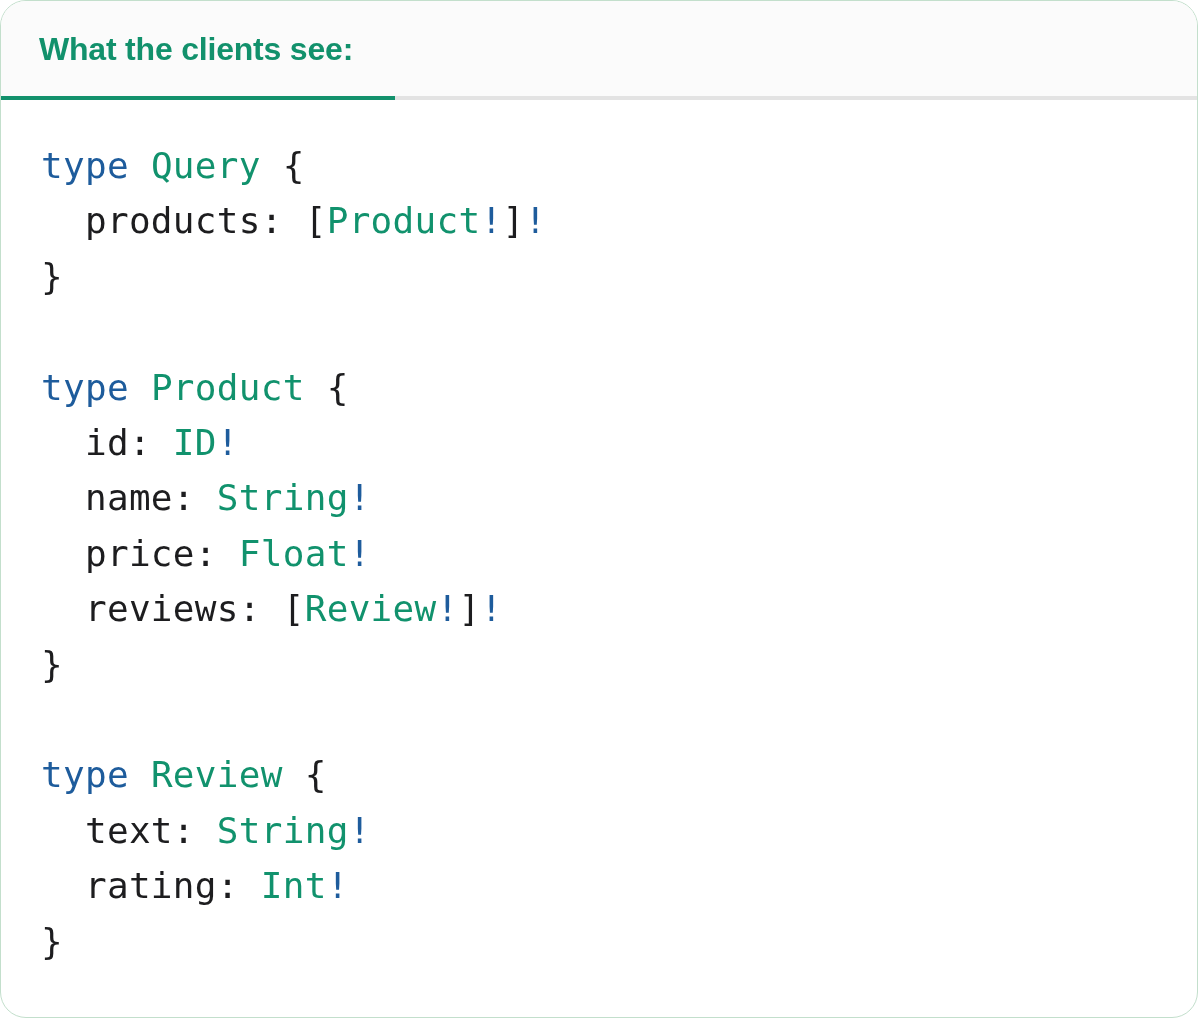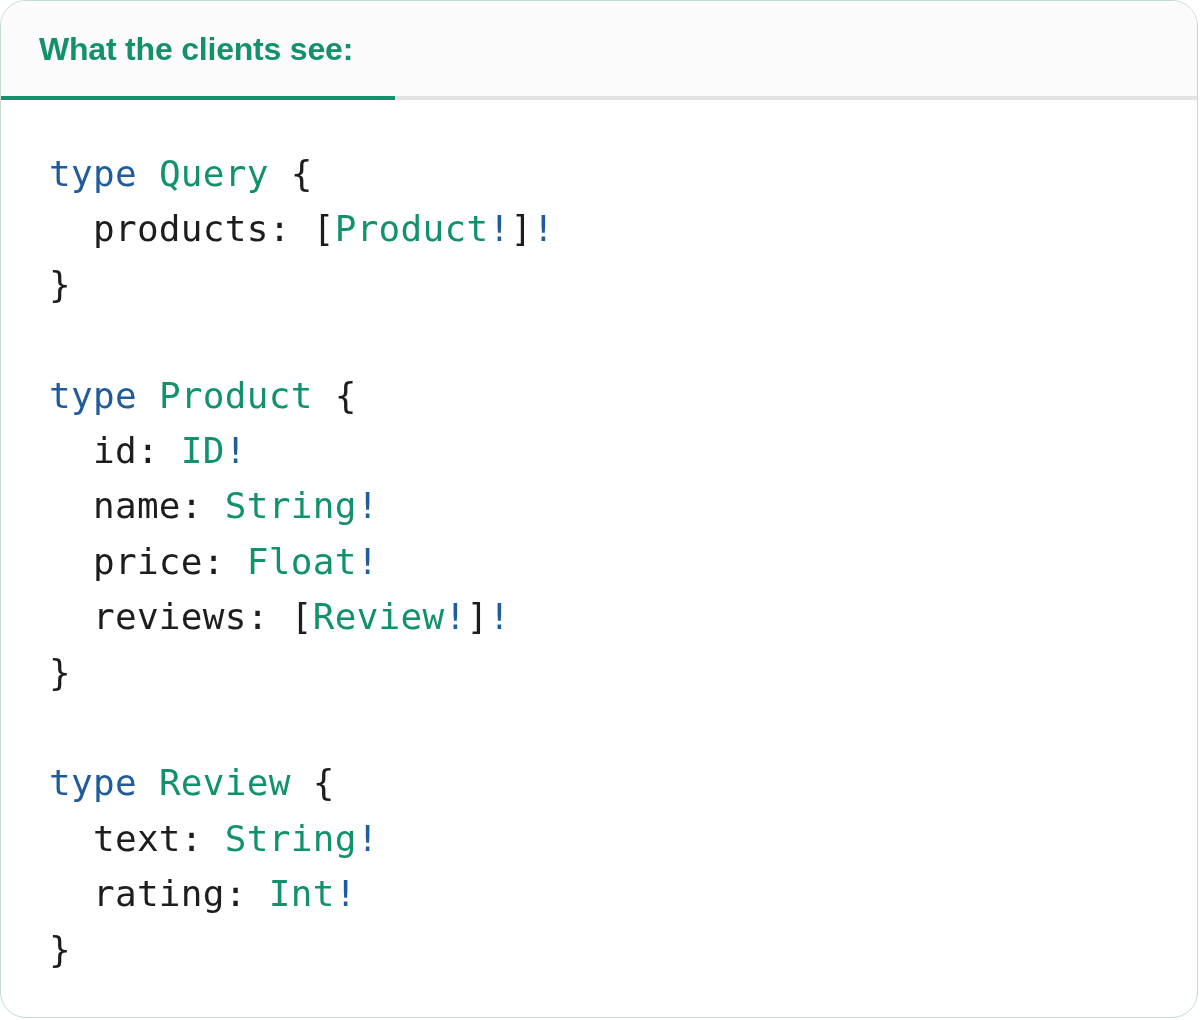--- a/index.html
+++ b/index.html
@@ -54,21 +54,21 @@
     left: 0;
     width: 394px;
     height: 4px;
     background: var(--accent-teal, #12916c);
     z-index: 2;
   }
   .code {
     position: absolute;
     top: 137px;
     left: 40px;
-    margin: 8px;
+    margin: 0;
     font-family: "DejaVu Sans Mono", "Liberation Mono", monospace;
     font-size: 36px;
     font-weight: 500;
     letter-spacing: 0.3px;
     line-height: 55.4px;
     white-space: pre;
     color: var(--plain-text, #1d1d1f);
   }
   .code .kw { color: var(--keyword-blue, #1e5c9c); }
   .code .ty { color: var(--type-teal, #11926d); }

